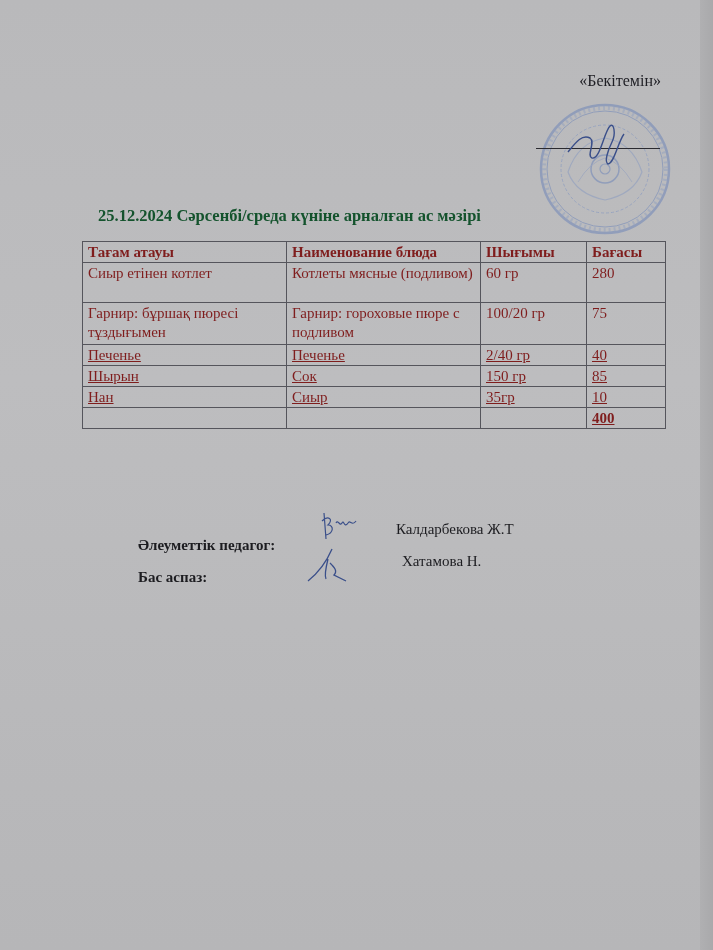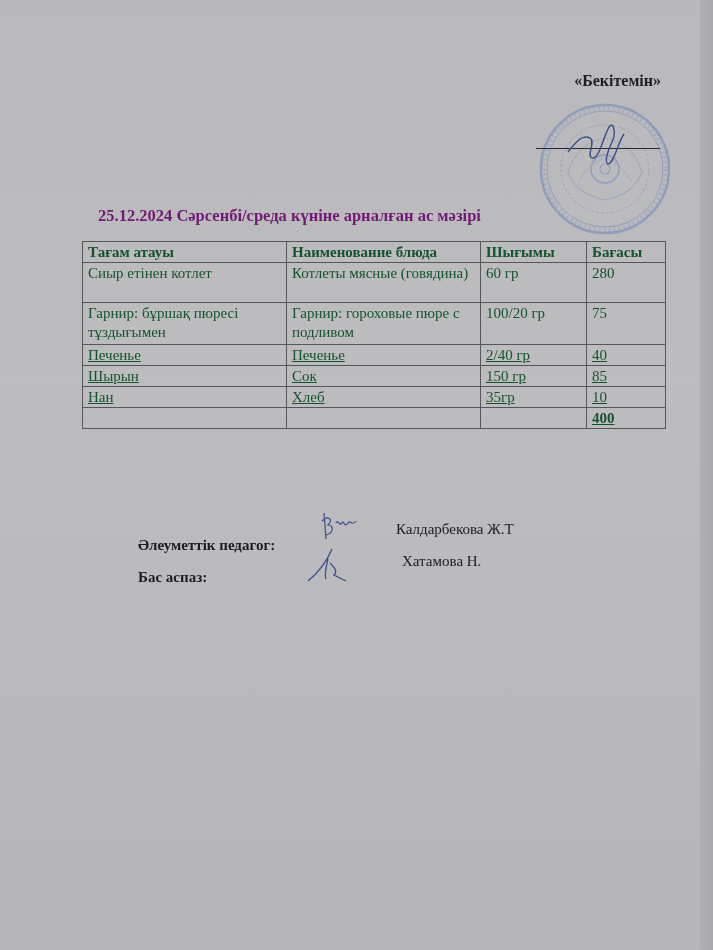--- a/index.html
+++ b/index.html
@@ -13,38 +13,38 @@
   .paper {
     position: absolute; left: 0; top: 0; width: 700px; height: 950px;
     background: linear-gradient(180deg, #b9b9bb 0%, #bdbdbf 40%, #b6b6b8 100%);
   }
   .edge {
     position: absolute; right: 0; top: 0; width: 13px; height: 950px;
     background: linear-gradient(90deg, #b0b0b2, #a9a9ab);
   }
   .approve {
     position: absolute; right: 52px; top: 70px; text-align: right;
-    font-weight: bold; font-size: 16px; line-height: 21px; color: #1e1e24;
+    font-weight: normal; font-size: 16px; line-height: 21px; color: #1e1e24;
   }
   .approve div { white-space: nowrap; }
   .sign-line {
     position: absolute; left: 536px; top: 148px; width: 124px; height: 1px; background: #2a2a30;
   }
   .stamp {
     position: absolute; left: 538px; top: 102px; width: 134px; height: 134px;
     opacity: 0.55;
   }
   .dir-sig { position: absolute; left: 560px; top: 112px; width: 80px; height: 60px; }
   .title {
     position: absolute; left: 98px; top: 206px;
-    font-weight: bold; font-size: 16.5px; white-space: nowrap; color: #701a75;
+    font-weight: bold; font-size: 16.5px; white-space: nowrap; color: #14532d;
   }
   table.menu {
     position: absolute; left: 82px; top: 241px;
-    border-collapse: collapse; font-size: 15px; color: #14532d;
+    border-collapse: collapse; font-size: 15px; color: #7f1d1d;
   }
   table.menu td, table.menu th {
     border: 1px solid #55555c; padding: 1px 5px 0 5px;
     vertical-align: top; text-align: left; line-height: 19px;
   }
   table.menu th { font-weight: bold; height: 18px; }
   .c1 { width: 193px; } .c2 { width: 183px; } .c3 { width: 95px; } .c4 { width: 68px; }
   tr.tall td { height: 38px; }
   tr.tall2 td { height: 40px; }
   tr.short td { height: 19px; text-decoration: underline; }
@@ -87,21 +87,21 @@
     <tr>
       <th class="c1">Тағам атауы</th>
       <th class="c2">Наименование блюда</th>
       <th class="c3">Шығымы</th>
       <th class="c4">Бағасы</th>
     </tr>
   </thead>
   <tbody>
     <tr class="tall">
       <td>Сиыр етінен котлет</td>
-      <td>Котлеты мясные (говядина)</td>
+      <td>Котлеты мясные (подливом)</td>
       <td>60 гр</td>
       <td>280</td>
     </tr>
     <tr class="tall2">
       <td>Гарнир: бұршақ пюресі тұздығымен</td>
       <td>Гарнир: гороховые пюре с подливом</td>
       <td>100/20 гр</td>
       <td>75</td>
     </tr>
     <tr class="short">
@@ -111,21 +111,21 @@
       <td>40</td>
     </tr>
     <tr class="short">
       <td>Шырын</td>
       <td>Сок</td>
       <td>150 гр</td>
       <td>85</td>
     </tr>
     <tr class="short">
       <td>Нан</td>
-      <td>Хлеб</td>
+      <td>Сиыр</td>
       <td>35гр</td>
       <td>10</td>
     </tr>
     <tr class="short">
       <td></td>
       <td></td>
       <td></td>
       <td class="total">400</td>
     </tr>
   </tbody>

